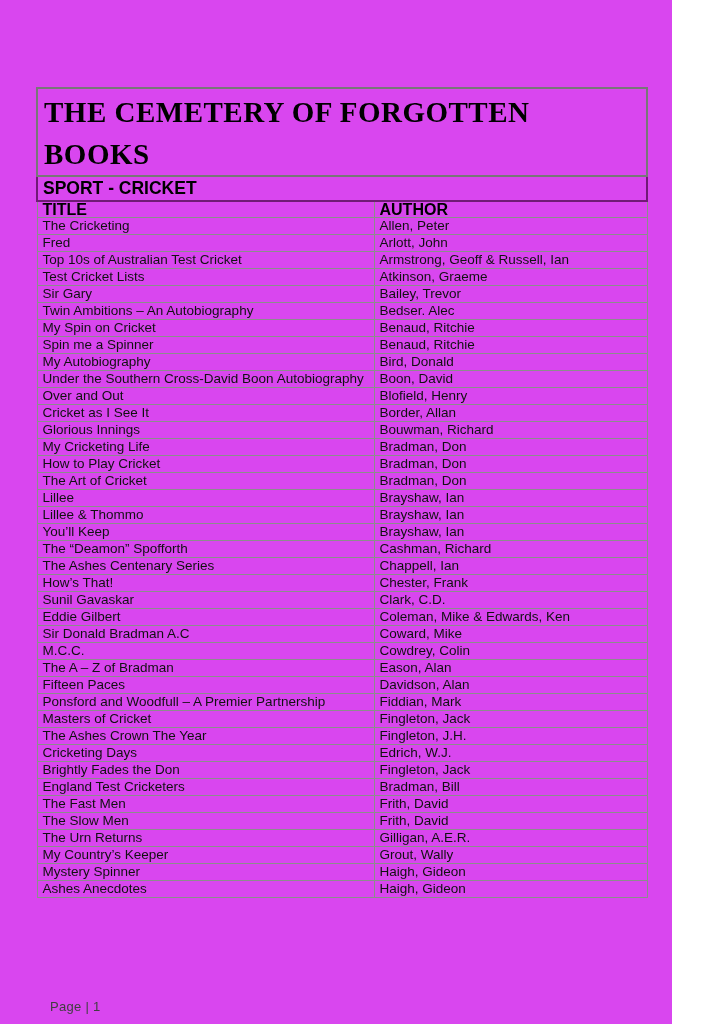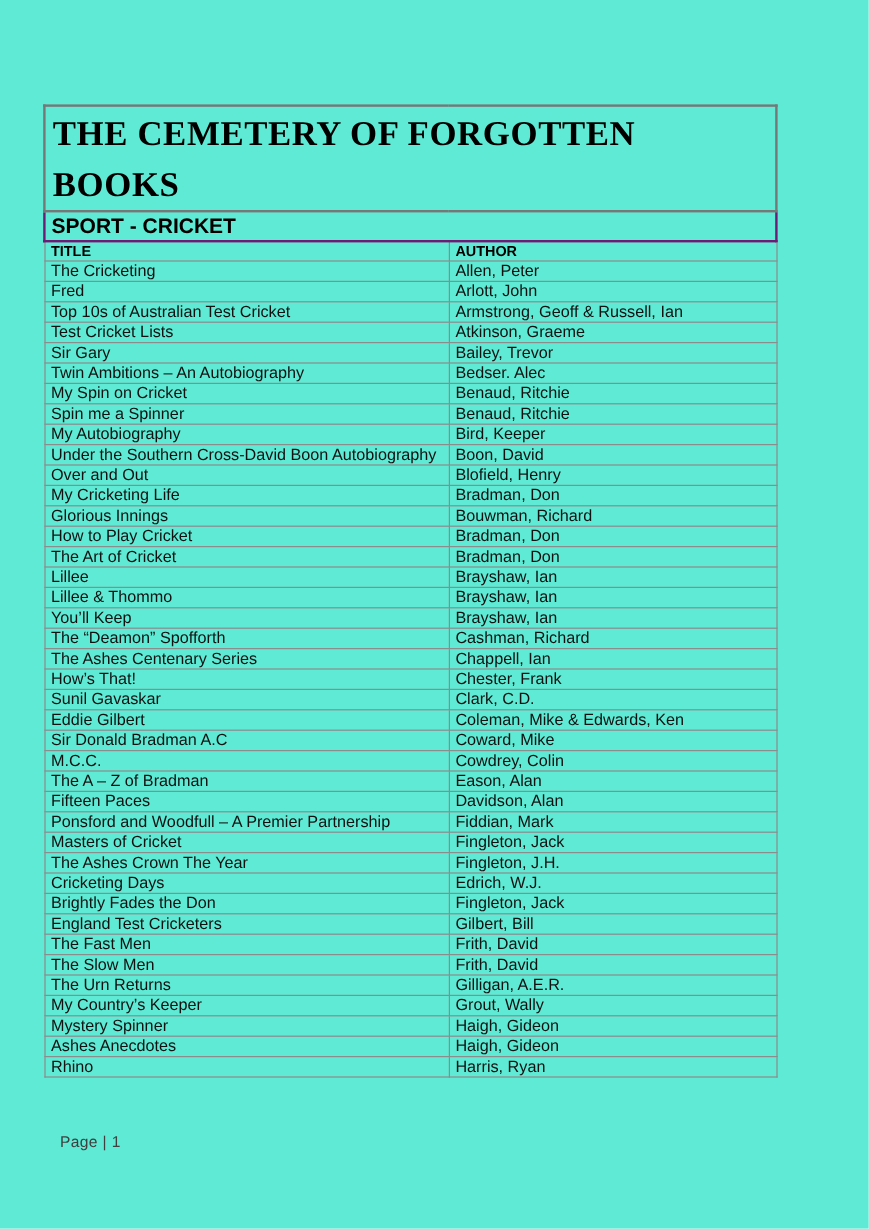--- a/index.html
+++ b/index.html
@@ -5,23 +5,23 @@
   html, body {
     margin: 0;
     padding: 0;
     width: 724px;
     height: 1024px;
     background: #ffffff;
     overflow: hidden;
   }
   .page {
     position: relative;
-    width: 724px;
+    width: 672px;
     height: 1024px;
-    background: #5eead4;
+    background: #d946ef;
     color: #000000;
     font-family: "Liberation Sans", sans-serif;
   }
   table.booklist {
     position: absolute;
     left: 36px;
     top: 87px;
     width: 610px;
     border-collapse: collapse;
     table-layout: fixed;
@@ -53,33 +53,33 @@
     height: 25px;
     border: 2px solid #701a75;
     font-weight: bold;
     font-size: 17.5px;
     padding-left: 5px;
     color: #000000;
   }
   tr.header-row td {
     height: 16px;
     font-weight: bold;
-    font-size: 12px;
+    font-size: 16px;
     line-height: 15px;
   }
   tr.data-row td {
     height: 16px;
     font-size: 13.5px;
     line-height: 16px;
     color: #111111;
   }
   .footer {
     position: absolute;
     left: 50px;
-    top: 944px;
+    top: 999px;
     font-size: 13px;
     color: #3f3f3f;
     letter-spacing: 0.3px;
   }
 </style>
 </head>
 <body>
 
 <div class="page">
   <table class="booklist">
@@ -127,39 +127,43 @@
         <tr class="data-row">
           <td>My Spin on Cricket</td>
           <td>Benaud, Ritchie</td>
         </tr>
         <tr class="data-row">
           <td>Spin me a Spinner</td>
           <td>Benaud, Ritchie</td>
         </tr>
         <tr class="data-row">
           <td>My Autobiography</td>
-          <td>Bird, Keeper</td>
+          <td>Bird, Donald</td>
         </tr>
         <tr class="data-row">
           <td>Under the Southern Cross-David Boon Autobiography</td>
           <td>Boon, David</td>
         </tr>
         <tr class="data-row">
           <td>Over and Out</td>
           <td>Blofield, Henry</td>
         </tr>
         <tr class="data-row">
+          <td>Cricket as I See It</td>
+          <td>Border, Allan</td>
+        </tr>
+        <tr class="data-row">
+          <td>Glorious Innings</td>
+          <td>Bouwman, Richard</td>
+        </tr>
+        <tr class="data-row">
           <td>My Cricketing Life</td>
           <td>Bradman, Don</td>
         </tr>
         <tr class="data-row">
-          <td>Glorious Innings</td>
-          <td>Bouwman, Richard</td>
-        </tr>
-        <tr class="data-row">
           <td>How to Play Cricket</td>
           <td>Bradman, Don</td>
         </tr>
         <tr class="data-row">
           <td>The Art of Cricket</td>
           <td>Bradman, Don</td>
         </tr>
         <tr class="data-row">
           <td>Lillee</td>
           <td>Brayshaw, Ian</td>
@@ -223,21 +227,21 @@
         <tr class="data-row">
           <td>Cricketing Days</td>
           <td>Edrich, W.J.</td>
         </tr>
         <tr class="data-row">
           <td>Brightly Fades the Don</td>
           <td>Fingleton, Jack</td>
         </tr>
         <tr class="data-row">
           <td>England Test Cricketers</td>
-          <td>Gilbert, Bill</td>
+          <td>Bradman, Bill</td>
         </tr>
         <tr class="data-row">
           <td>The Fast Men</td>
           <td>Frith, David</td>
         </tr>
         <tr class="data-row">
           <td>The Slow Men</td>
           <td>Frith, David</td>
         </tr>
         <tr class="data-row">
@@ -248,22 +252,18 @@
           <td>My Country’s Keeper</td>
           <td>Grout, Wally</td>
         </tr>
         <tr class="data-row">
           <td>Mystery Spinner</td>
           <td>Haigh, Gideon</td>
         </tr>
         <tr class="data-row">
           <td>Ashes Anecdotes</td>
           <td>Haigh, Gideon</td>
-        </tr>
-        <tr class="data-row">
-          <td>Rhino</td>
-          <td>Harris, Ryan</td>
         </tr>
       </tbody>
   </table>
 
   <div class="footer">Page | 1</div>
 </div>
 
 </body></html>

